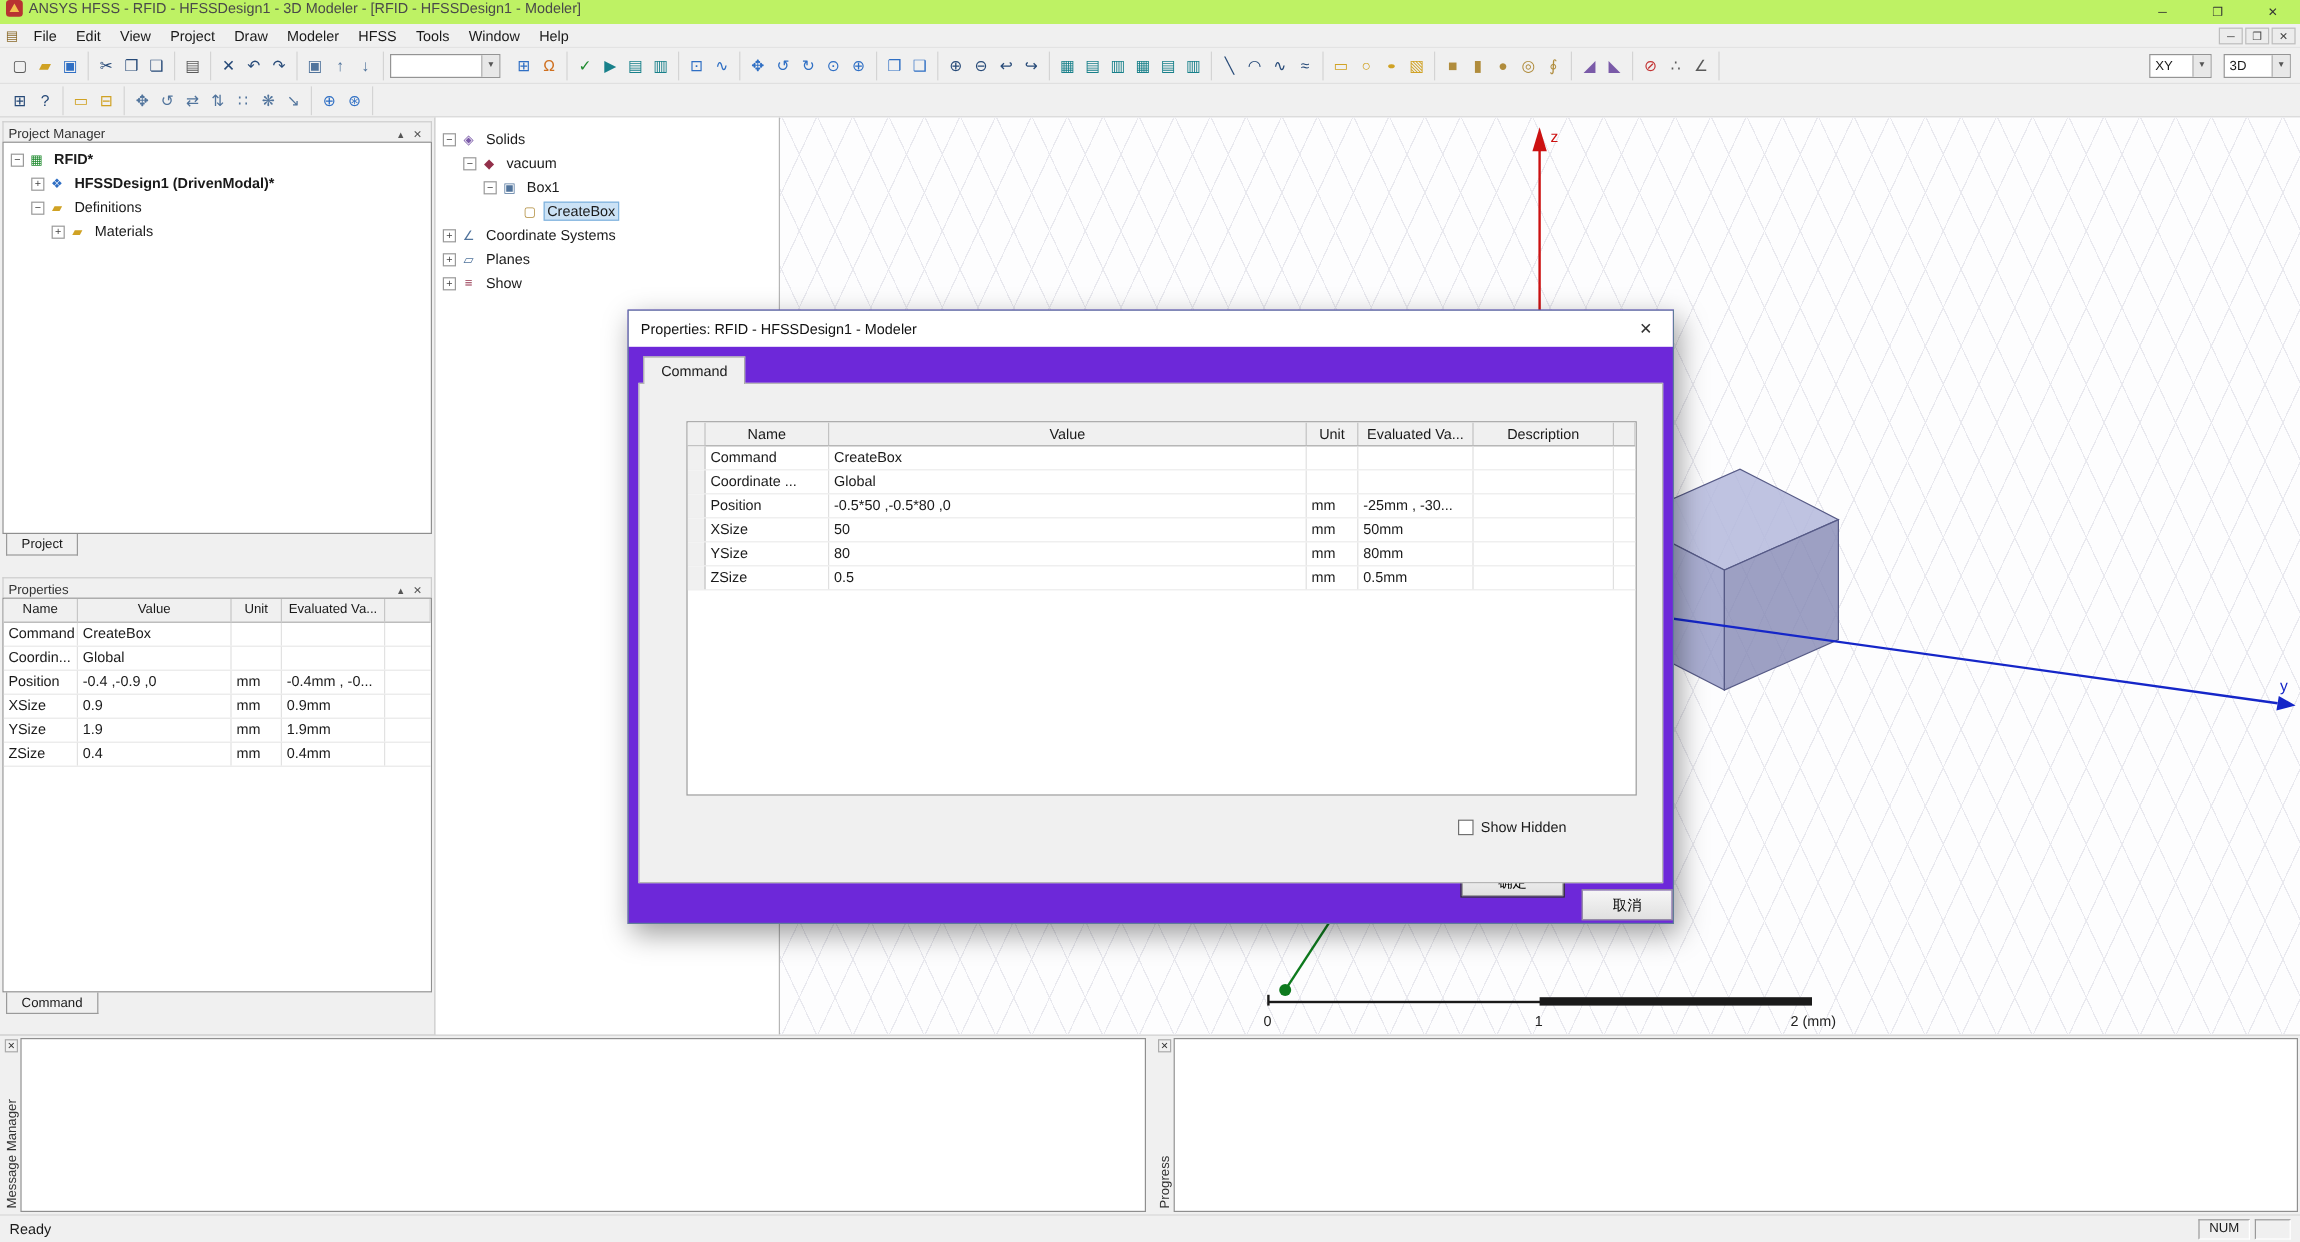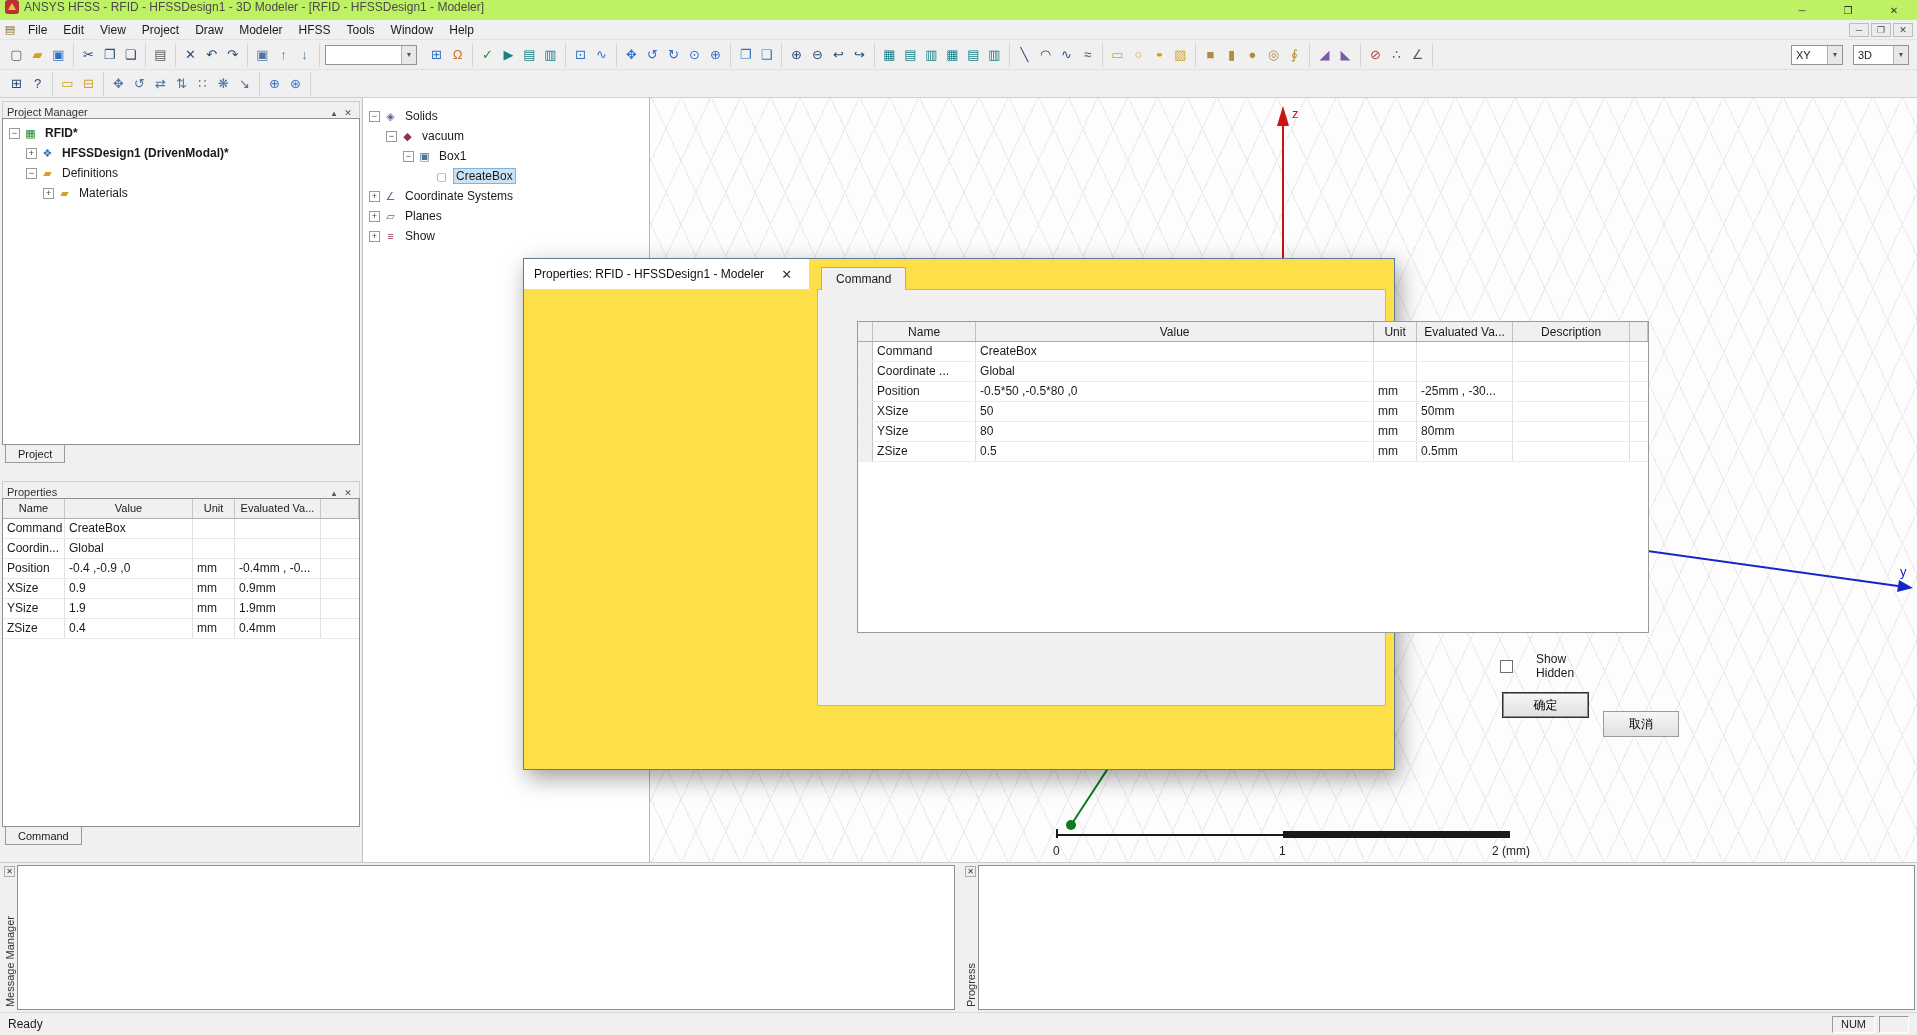--- a/index.html
+++ b/index.html
@@ -98,37 +98,37 @@
   .dockcontent{flex:1;background:#fff;border:1px solid #8f8f8f}
 
   
   .statusbar{height:23px;display:flex;align-items:center;background:#f0f0f0;padding:0 8px;border-top:1px solid #d8d8d8}
   .sspace{flex:1}
   .sbox{border:1px solid;border-color:#9a9a9a #ffffff #ffffff #9a9a9a;height:17px;line-height:15px;
         padding:0 8px;font-size:11px;margin-left:4px;background:#f0f0f0;text-align:right}
   .sbox.blank{width:30px}
 
   
-  .dialog{position:absolute;left:523px;top:258px;width:872px;height:512px;background:#fde047;
-          border:1px solid #5f7d99;box-shadow:4px 8px 22px rgba(0,0,0,.38);z-index:40;display:flex;flex-direction:row}
+  .dialog{position:absolute;left:523px;top:258px;width:872px;height:512px;background:#6d28d9;
+          border:1px solid #5f7d99;box-shadow:4px 8px 22px rgba(0,0,0,.38);z-index:40;display:flex;flex-direction:column}
   .dlg-title{height:30px;flex:none;background:#ffffff;display:flex;align-items:center;padding-left:10px;font-size:12px;color:#111}
   .dlg-close{margin-left:auto;width:45px;height:100%;display:flex;align-items:center;justify-content:center;font-size:13px;color:#333}
   .dlg-body{flex:1;position:relative}
   .dlg-tab{position:absolute;left:12px;top:8px;height:23px;padding:0 14px;display:flex;align-items:center;
            background:#f0f0f0;border:1px solid #aaa;border-bottom:none;font-size:12px;z-index:2}
   .dlg-page{position:absolute;left:8px;right:8px;top:30px;height:417px;border:1px solid #b5b5b5;background:#f0f0f0;z-index:1}
   .dgrid{position:absolute;left:39px;top:31px;width:792px;height:312px;background:#fff;border:1px solid #9a9a9a;overflow:hidden}
   .drow{display:flex;height:20px;border-bottom:1px solid #ececec}
   .drow.dhead{background:#f0f0f0;border-bottom:1px solid #aaa}
   .dc{line-height:19px;padding:0 4px;font-size:12px;border-right:1px solid #e0e0e0;overflow:hidden;white-space:nowrap}
   .drow.dhead .dc{display:flex;align-items:center;justify-content:center;border-right:1px solid #c2c2c2;line-height:1}
   .dc0{width:15px;flex:none;background:#f0f0f0;border-right:1px solid #c2c2c2;padding:0}
   .dc1{width:103px;flex:none}.dc2{width:398px;flex:none}.dc3{width:43px;flex:none}
   .dc4{width:96px;flex:none}.dc5{width:117px;flex:none}.dcf{flex:1;border-right:none}
-  .showhidden{position:absolute;left:682px;top:362px;display:flex;align-items:center;gap:23px;font-size:12px}
+  .showhidden{position:absolute;left:682px;top:362px;display:flex;align-items:center;gap:6px;font-size:12px}
   .cbx{width:13px;height:13px;background:#fff;border:1px solid #707070;flex:none}
   .dbtn{position:absolute;height:26px;font-size:12px;font-family:inherit;background:linear-gradient(#f6f6f6,#e0e0e0);
         border:1px solid #9a9a9a;cursor:default}
   .dbtn.ok{left:693px;top:433px;width:87px;border:1px solid #2f2f2f;box-shadow:inset 0 0 0 1px #8a8a8a}
   .dbtn.cancel{left:794px;top:452px;width:76px}
 </style>
 </head>
 <body>
 
 <div class="app" data-name="application-window">

